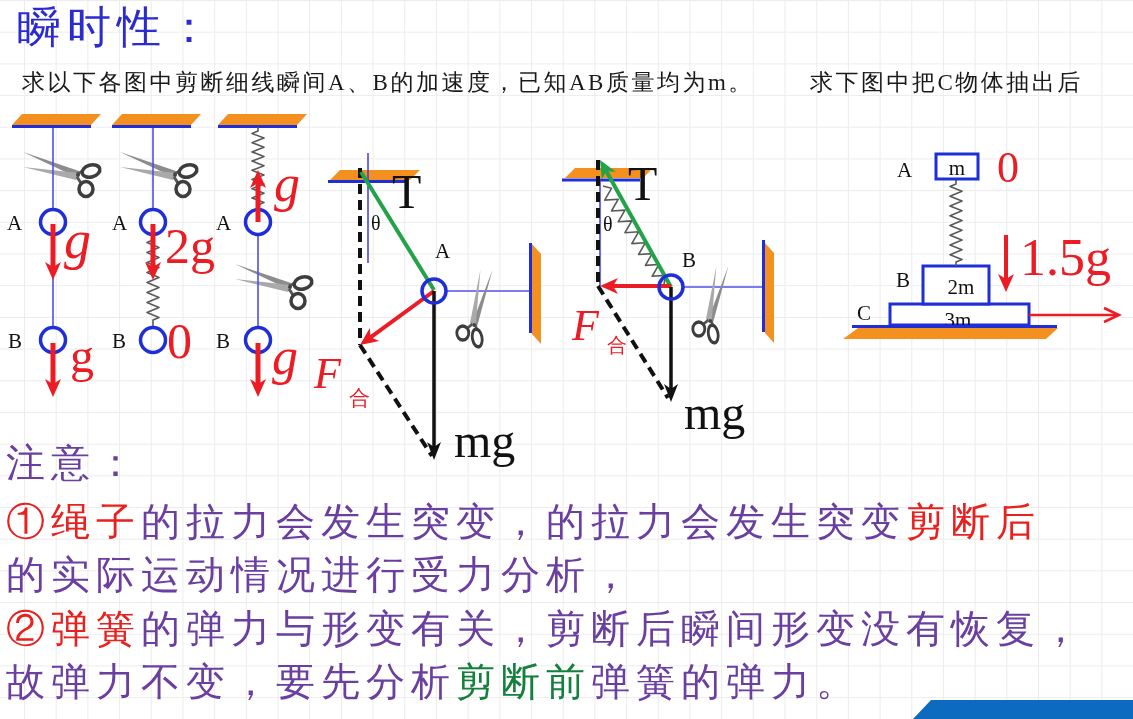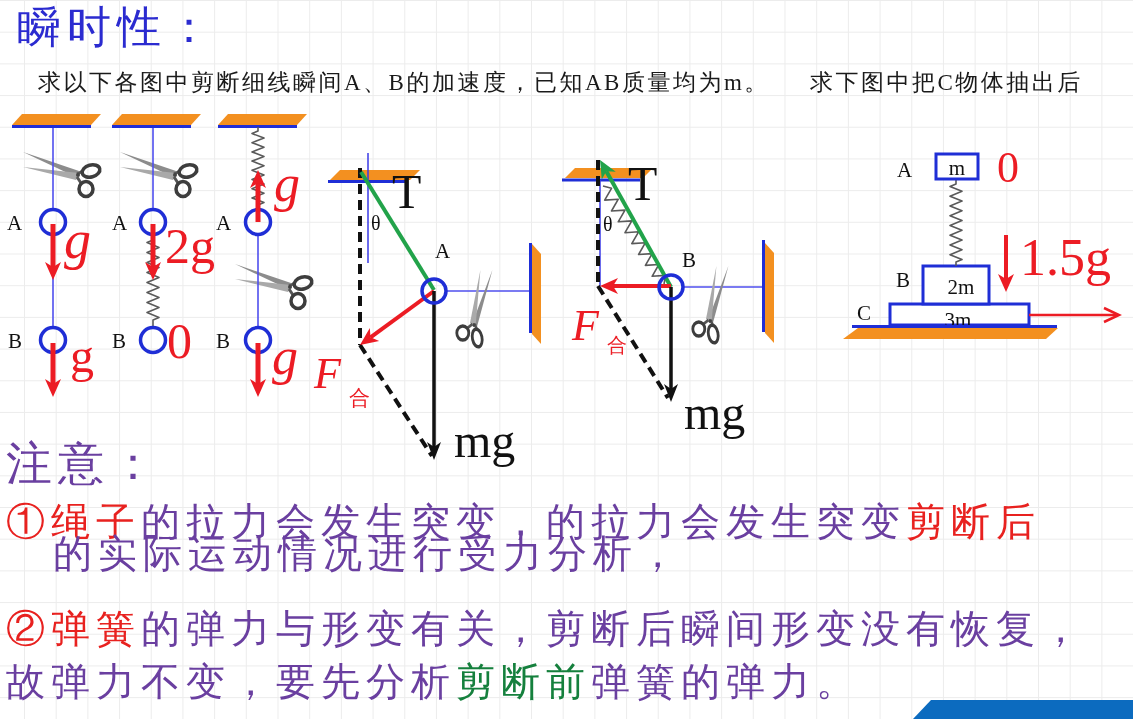--- a/index.html
+++ b/index.html
@@ -18,39 +18,39 @@
     font-family: "DejaVu Serif", serif;
     font-size: 44px; line-height: 52px; letter-spacing: 6px;
     color: #2b2bd0; white-space: nowrap; margin-left: 12px;
   }
   .question {
     position: absolute;
     font-family: "Liberation Serif", serif;
     font-size: 23px; line-height: 29px; letter-spacing: 2.5px;
     color: #1a1a1a; white-space: nowrap;
   }
-  .q-main { left: 38px; top: 68px; }
+  .q-main { left: 22px; top: 68px; }
   .q-side { left: 810px; top: 68px; }
   .q-side .q-line { display: block; }
 
   svg.diagrams { position: absolute; left: 0; top: 0; }
 
   .notes-heading {
     position: absolute; left: 6px; top: 438px;
     font-family: "DejaVu Serif", serif;
-    font-size: 46px; line-height: 50px; letter-spacing: 6px;
+    font-size: 39px; line-height: 50px; letter-spacing: 6px;
     color: #6a3fa0; white-space: nowrap;
   }
   .note-line {
     position: absolute; left: 6px;
     font-family: "DejaVu Serif", serif;
     font-size: 39px; line-height: 50px; letter-spacing: 6px;
     white-space: nowrap; color: #6a3fa0;
   }
-  .l1 { top: 497px; } .l2 { top: 529px; margin-left: 47px; } .l3 { top: 604px; } .l4 { top: 657px; }
+  .l1 { top: 497px; } .l2 { top: 550px; } .l3 { top: 604px; } .l4 { top: 657px; }
 
   .footer-banner { position: absolute; left: 0; top: 0; }
 
   
   .orange { fill: #f39020; }
   .blue-line { stroke: #1f2ed6; stroke-width: 3; fill: none; }
   .string { stroke: #4f4fee; stroke-width: 1.6; }
   .ball { fill: none; stroke: #1f2ed6; stroke-width: 3.5; }
   .block { fill: #ffffff; stroke: #1f2ed6; stroke-width: 3; }
   .spring { fill: none; stroke: #5a5a5a; stroke-width: 1.6; stroke-linejoin: round; }

